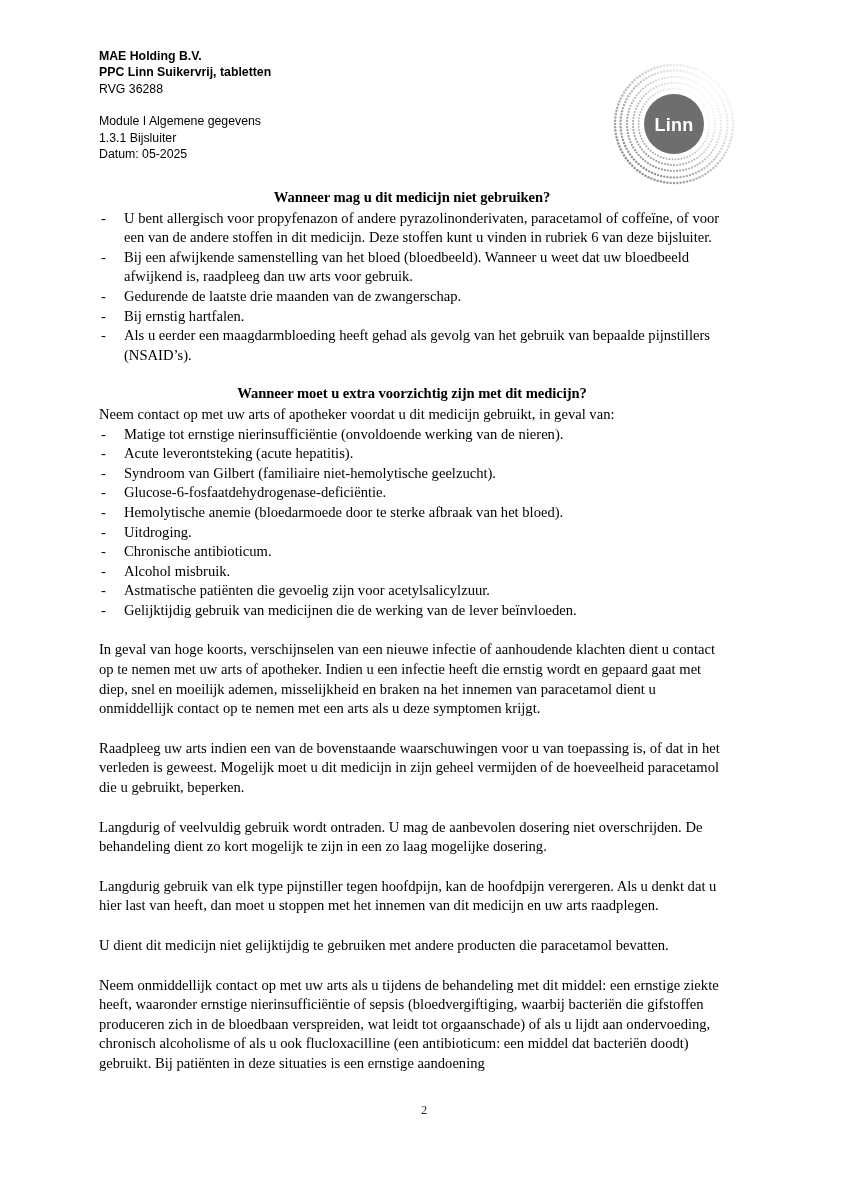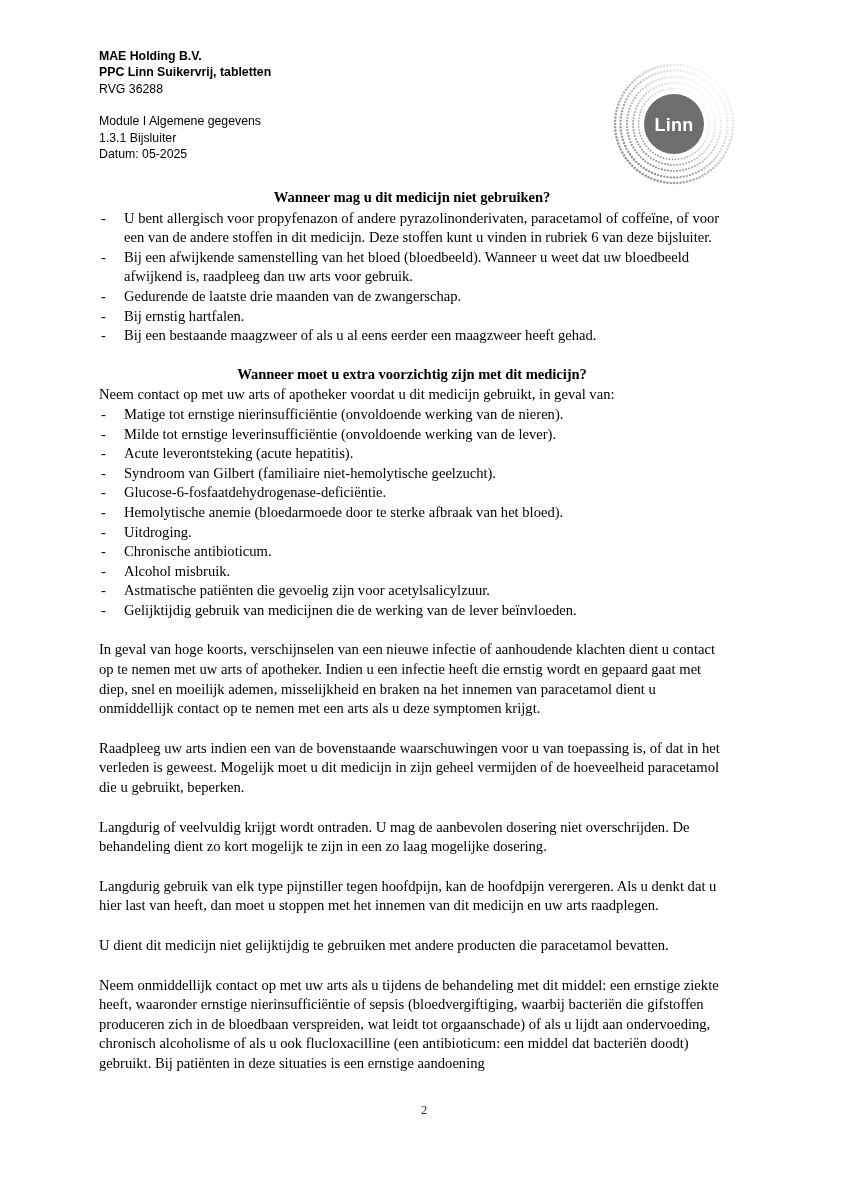--- a/index.html
+++ b/index.html
@@ -618,49 +618,48 @@
   </div>
 
   <div class="content">
 
     <h2 class="sec-head">Wanneer mag u dit medicijn niet gebruiken?</h2>
     <ul class="dash-list">
       <li>U bent allergisch voor propyfenazon of andere pyrazolinonderivaten, paracetamol of coffeïne, of voor een van de andere stoffen in dit medicijn. Deze stoffen kunt u vinden in rubriek 6 van deze bijsluiter.</li>
       <li>Bij een afwijkende samenstelling van het bloed (bloedbeeld). Wanneer u weet dat uw bloedbeeld afwijkend is, raadpleeg dan uw arts voor gebruik.</li>
       <li>Gedurende de laatste drie maanden van de zwangerschap.</li>
       <li>Bij ernstig hartfalen.</li>
-      <li>Bij een bestaande maagzweer of als u al eens eerder een maagzweer heeft gehad.</li>
+      <li>Als u eerder een maagdarmbloeding heeft gehad als gevolg van het gebruik van bepaalde pijnstillers (NSAID’s).</li>
     </ul>
 
     <div class="gap-md"></div>
 
     <h2 class="sec-head">Wanneer moet u extra voorzichtig zijn met dit medicijn?</h2>
     <p class="para">Neem contact op met uw arts of apotheker voordat u dit medicijn gebruikt, in geval van:</p>
     <ul class="dash-list">
       <li>Matige tot ernstige nierinsufficiëntie (onvoldoende werking van de nieren).</li>
-      <li>Milde tot ernstige leverinsufficiëntie (onvoldoende werking van de lever).</li>
       <li>Acute leverontsteking (acute hepatitis).</li>
       <li>Syndroom van Gilbert (familiaire niet-hemolytische geelzucht).</li>
       <li>Glucose-6-fosfaatdehydrogenase-deficiëntie.</li>
       <li>Hemolytische anemie (bloedarmoede door te sterke afbraak van het bloed).</li>
       <li>Uitdroging.</li>
       <li>Chronische antibioticum.</li>
       <li>Alcohol misbruik.</li>
       <li>Astmatische patiënten die gevoelig zijn voor acetylsalicylzuur.</li>
       <li>Gelijktijdig gebruik van medicijnen die de werking van de lever beïnvloeden.</li>
     </ul>
 
     <div class="gap-lg"></div>
     <p class="para">In geval van hoge koorts, verschijnselen van een nieuwe infectie of aanhoudende klachten dient u contact op te nemen met uw arts of apotheker. Indien u een infectie heeft die ernstig wordt en gepaard gaat met diep, snel en moeilijk ademen, misselijkheid en braken na het innemen van paracetamol dient u onmiddellijk contact op te nemen met een arts als u deze symptomen krijgt.</p>
 
     <div class="gap-lg"></div>
     <p class="para">Raadpleeg uw arts indien een van de bovenstaande waarschuwingen voor u van toepassing is, of dat in het verleden is geweest. Mogelijk moet u dit medicijn in zijn geheel vermijden of de hoeveelheid paracetamol die u gebruikt, beperken.</p>
 
     <div class="gap-lg"></div>
-    <p class="para">Langdurig of veelvuldig krijgt wordt ontraden. U mag de aanbevolen dosering niet overschrijden. De behandeling dient zo kort mogelijk te zijn in een zo laag mogelijke dosering.</p>
+    <p class="para">Langdurig of veelvuldig gebruik wordt ontraden. U mag de aanbevolen dosering niet overschrijden. De behandeling dient zo kort mogelijk te zijn in een zo laag mogelijke dosering.</p>
 
     <div class="gap-lg"></div>
     <p class="para">Langdurig gebruik van elk type pijnstiller tegen hoofdpijn, kan de hoofdpijn verergeren. Als u denkt dat u hier last van heeft, dan moet u stoppen met het innemen van dit medicijn en uw arts raadplegen.</p>
 
     <div class="gap-lg"></div>
     <p class="para">U dient dit medicijn niet gelijktijdig te gebruiken met andere producten die paracetamol bevatten.</p>
 
     <div class="gap-lg"></div>
     <p class="para">Neem onmiddellijk contact op met uw arts als u tijdens de behandeling met dit middel: een ernstige ziekte heeft, waaronder ernstige nierinsufficiëntie of sepsis (bloedvergiftiging, waarbij bacteriën die gifstoffen produceren zich in de bloedbaan verspreiden, wat leidt tot orgaanschade) of als u lijdt aan ondervoeding, chronisch alcoholisme of als u ook flucloxacilline (een antibioticum: een middel dat bacteriën doodt) gebruikt. Bij patiënten in deze situaties is een ernstige aandoening</p>
 

